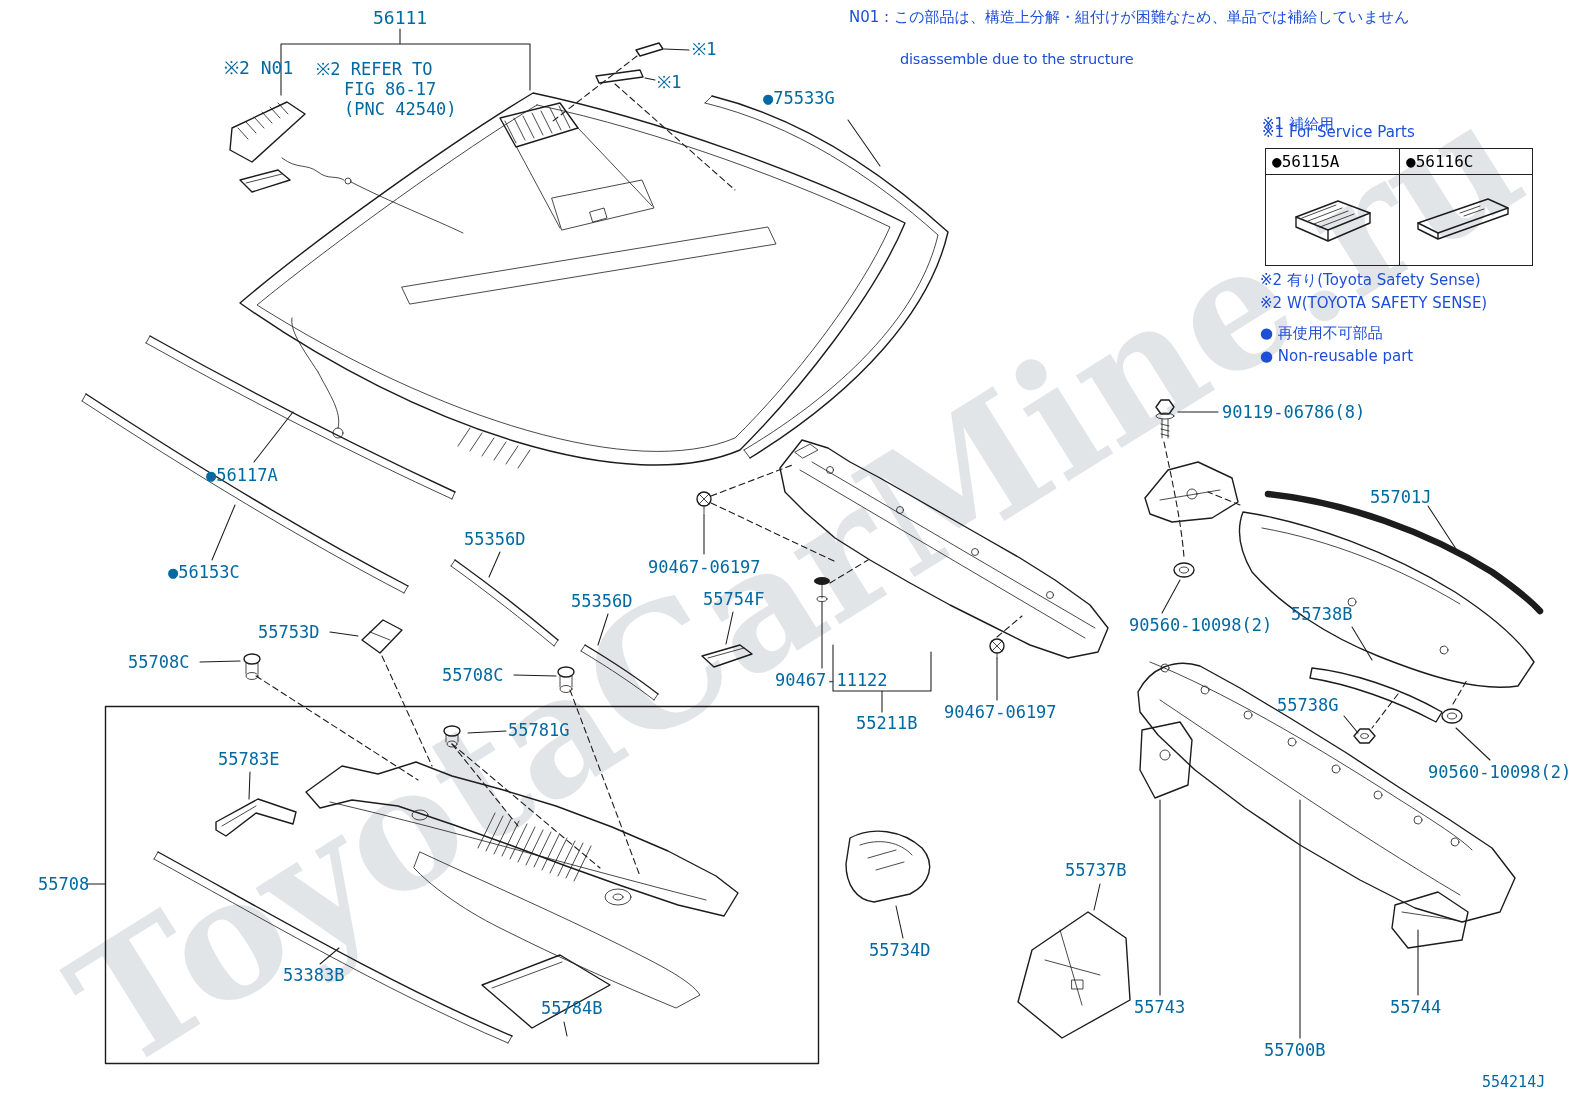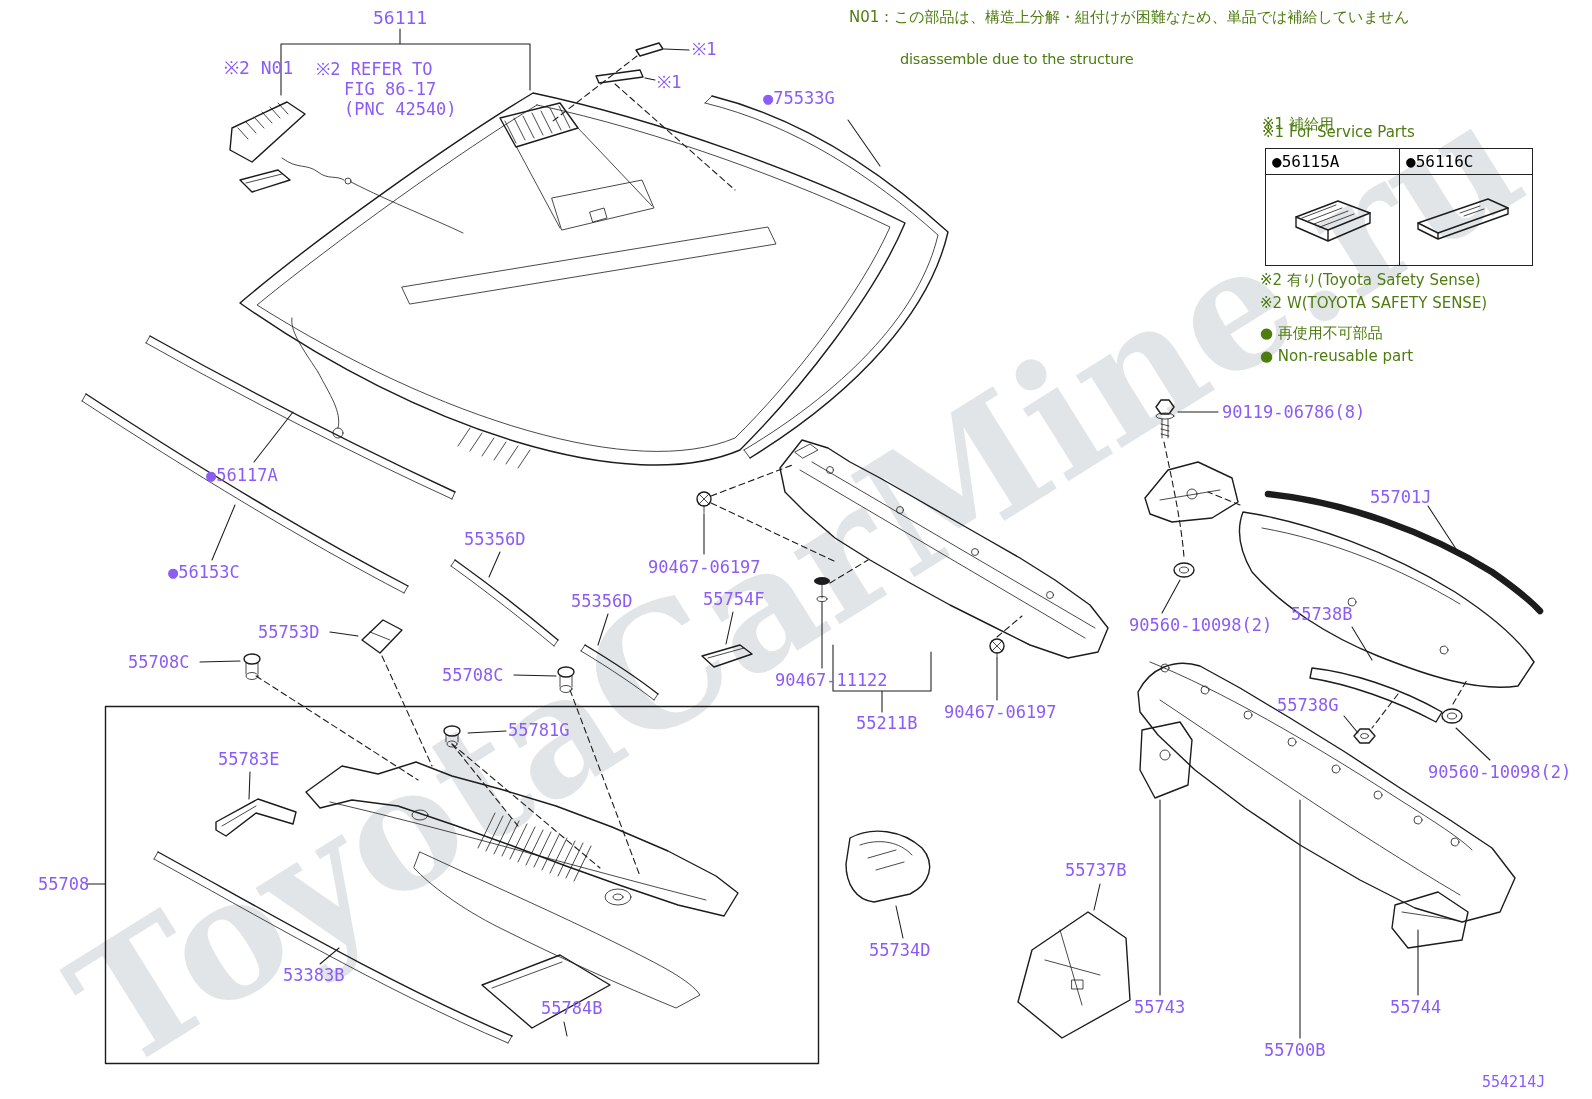--- a/index.html
+++ b/index.html
@@ -1,21 +1,21 @@
 <!DOCTYPE html>
 <html><head>
 <meta charset="utf-8">
 <style>
   *{box-sizing:border-box}
   body{margin:0;background:#ffffff}
   .stage{position:relative;width:1592px;height:1099px;background:#ffffff;overflow:hidden;
          font-family:"DejaVu Sans Mono",monospace;color:#000}
-  .lbl{position:absolute;font:17px/1.15 "DejaVu Sans Mono",monospace;color:#8b5cf6;white-space:nowrap}
+  .lbl{position:absolute;font:17px/1.15 "DejaVu Sans Mono",monospace;color:#0369a1;white-space:nowrap}
   .big{font-size:18px}
-  .note{position:absolute;font:15px/1.3 "DejaVu Sans","Liberation Sans",sans-serif;color:#4d7c0f;white-space:nowrap}
+  .note{position:absolute;font:15px/1.3 "DejaVu Sans","Liberation Sans",sans-serif;color:#1d4ed8;white-space:nowrap}
   .note-en{font-size:14.5px;letter-spacing:-0.2px}
   svg.art{position:absolute;left:0;top:0}
   .art path,.art line,.art circle,.art ellipse,.art rect,
   .mini path,.mini line,.mini circle,.mini ellipse,.mini rect{
       fill:none;stroke:#1c1c1c;stroke-width:1.4;stroke-linecap:round;stroke-linejoin:round}
   .art .thin,.mini .thin{stroke-width:.8}
   .art .ldr{stroke-width:1.05}
   .art .dash{stroke-dasharray:6 4;stroke-width:1.1}
   .art .thick{stroke-width:6.5}
   .art .fill{fill:#1c1c1c;stroke:none}

